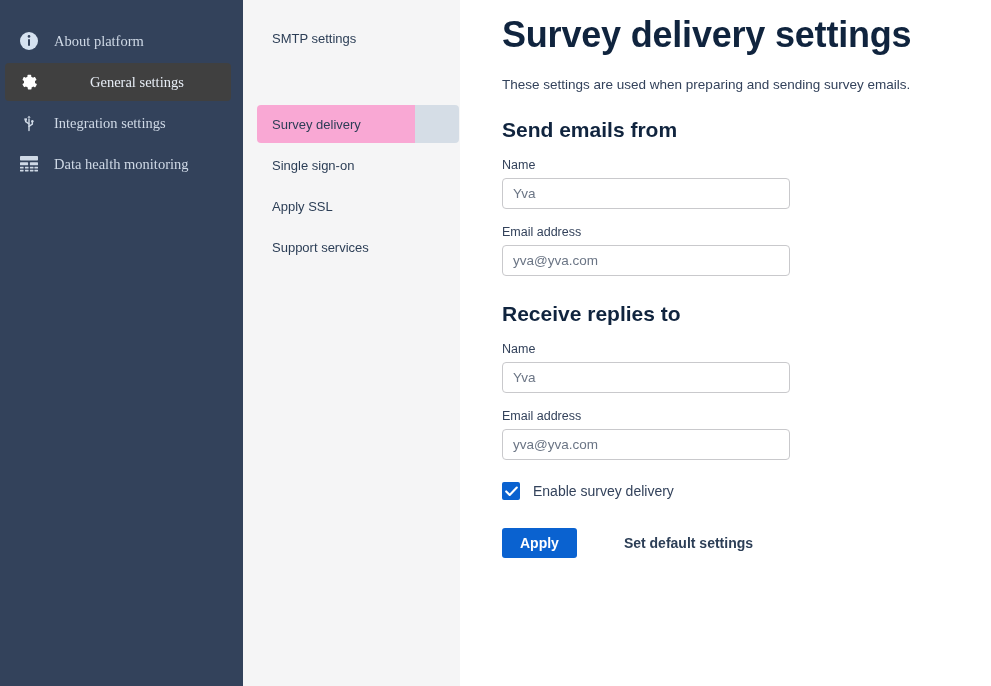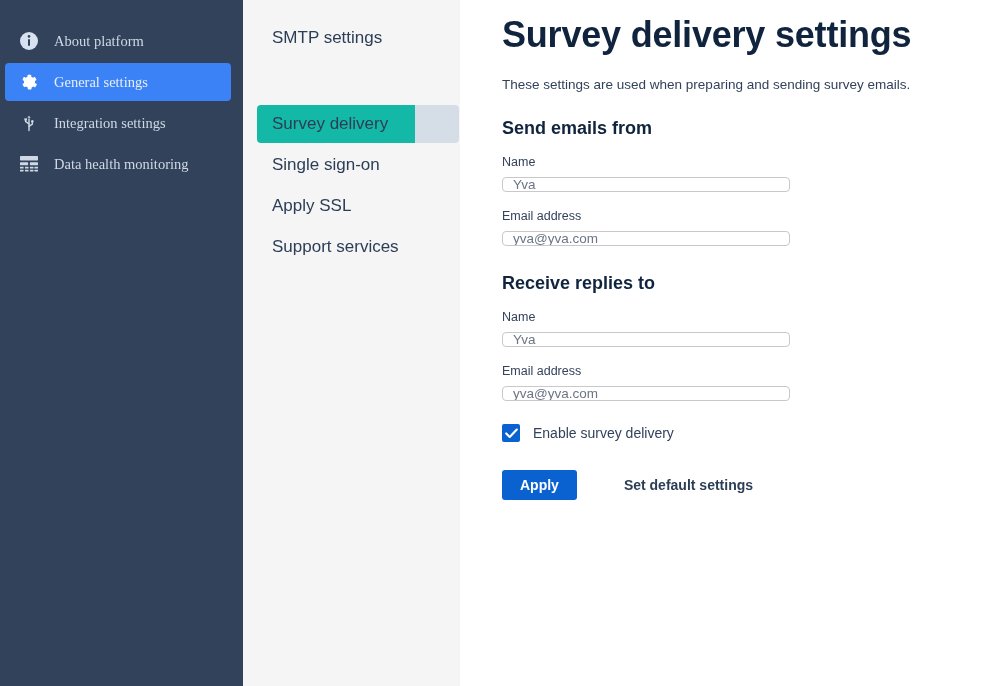--- a/index.html
+++ b/index.html
@@ -35,22 +35,23 @@
     height: 38px;
     margin: 3px 12px 3px 5px;
     padding-left: 13px;
     border-radius: 4px;
     color: #cfd9e6;
     font-size: 14.5px;
     box-sizing: border-box;
     cursor: pointer;
   }
   .side-item.active {
-    background: #3b82f6;
+    background: #404040;
     color: #e8eef6;
+    gap: 36px;
   }
   .side-item .ico {
     width: 22px;
     height: 22px;
     min-width: 22px;
     margin-right: 14px;
     display: flex;
     align-items: center;
     justify-content: center;
   }
@@ -66,28 +67,28 @@
     padding-top: 16px;
     box-sizing: border-box;
   }
   .subnav-item {
     height: 38px;
     display: flex;
     align-items: center;
     margin: 3px 16px 3px 14px;
     padding-left: 15px;
     border-radius: 4px;
-    font-size: 17px;
+    font-size: 13px;
     color: #2c3e56;
     box-sizing: border-box;
     cursor: pointer;
     position: relative;
   }
   .subnav-item.active {
-    background: #14b8a6;
+    background: #f9a8d4;
     margin-top: 48px;
   }
   .subnav-item.active::after {
     content: "";
     position: absolute;
     right: -15px;
     top: 0;
     bottom: 0;
     width: 44px;
     background: #d5dde6;
@@ -111,36 +112,36 @@
     letter-spacing: -0.2px;
     margin: 0 0 22px 0;
     line-height: 1.15;
   }
   .page-sub {
     font-size: 13.5px;
     color: #33425b;
     margin: 0 0 26px 0;
   }
   .section-title {
-    font-size: 18px;
+    font-size: 21px;
     font-weight: bold;
     color: #10243e;
     margin: 0 0 16px 0;
   }
   .field-label {
     font-size: 12.5px;
     color: #33425b;
     margin-bottom: 6px;
   }
   .field {
     margin-bottom: 16px;
   }
   .text-input {
     width: 288px;
-    height: 15px;
+    height: 31px;
     border: 1px solid #c9c9cc;
     border-radius: 4px;
     background: #ffffff;
     font-family: "Liberation Sans", sans-serif;
     font-size: 13.5px;
     color: #33425b;
     padding: 0 10px;
     box-sizing: border-box;
     outline: none;
   }

